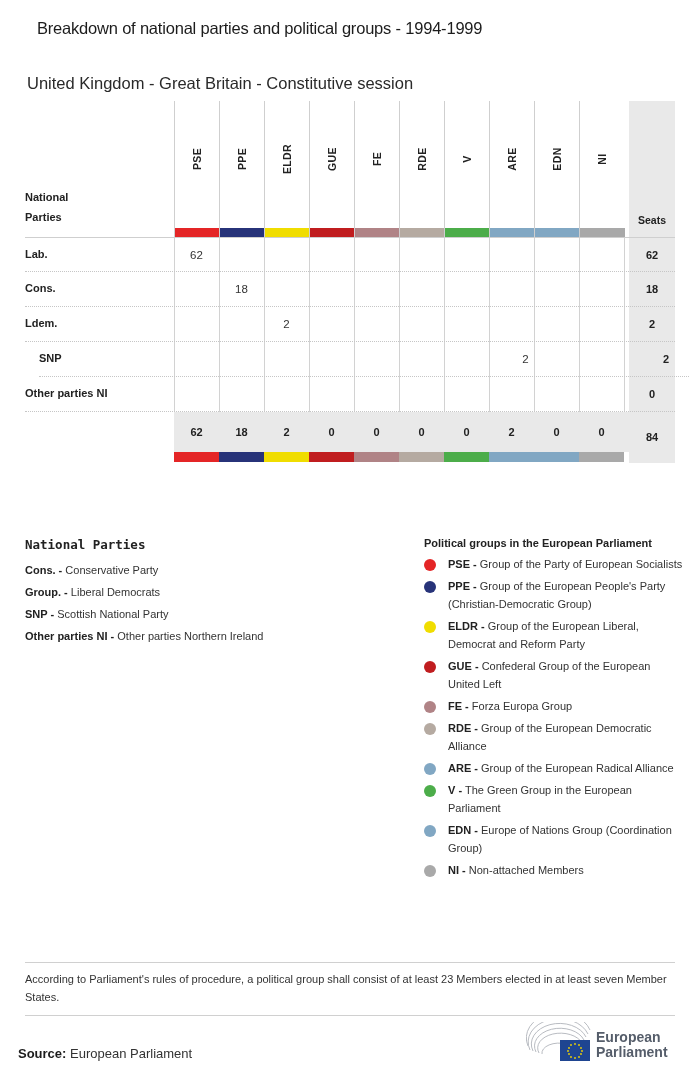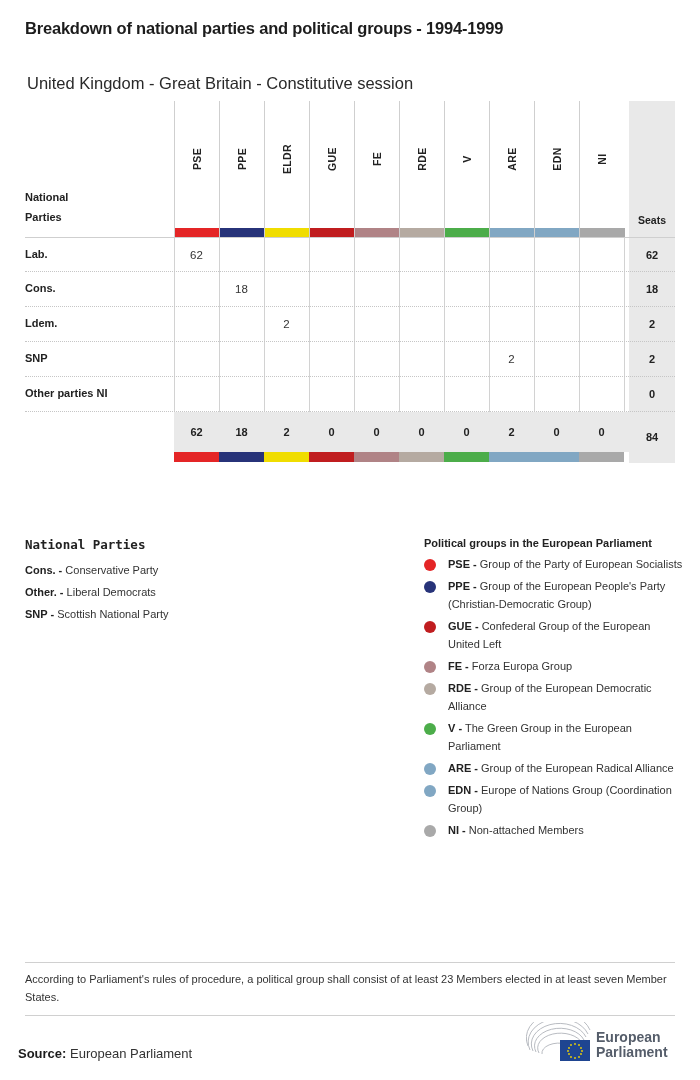--- a/index.html
+++ b/index.html
@@ -1,19 +1,19 @@
 <!DOCTYPE html>
 <html><head>
 <meta charset="utf-8">
 <style>
   * { box-sizing: border-box; margin: 0; padding: 0; }
   html, body { width: 700px; height: 1080px; background: #ffffff; overflow: hidden; }
   body { font-family: "Liberation Sans", "DejaVu Sans", sans-serif; color: #1a1a1a; position: relative; }
 
-  .title { position: absolute; left: 25px; top: 19px; font-size: 16.5px; font-weight: bold; letter-spacing: -0.2px; color: #1c1c1c; }
+  .title { position: absolute; left: 37px; top: 19px; font-size: 16.5px; font-weight: normal; letter-spacing: -0.2px; color: #1c1c1c; }
   .subtitle { position: absolute; left: 27px; top: 50px; font-size: 16.5px; color: #2a2a2a; margin-top: 24px; }
 
   
   .tbl { position: absolute; left: 25px; top: 101px; width: 650px; }
   .np-label { position: absolute; left: 0; top: 86px; font-size: 11px; font-weight: bold; line-height: 20px; color: #222; }
   .col { position: absolute; top: 0; width: 45px; border-left: 1px solid #cfcfcf; }
   .col-hdr { height: 127px; position: relative; }
   .col-hdr span { position: absolute; left: 50%; top: 58px; transform: translate(-50%, -50%) rotate(-90deg); font-size: 10.5px; font-weight: bold; white-space: nowrap; color: #222; letter-spacing: 0.4px; }
   .swatch { height: 9px; width: 45px; }
   .seats-col { position: absolute; left: 604px; top: 0; width: 46px; height: 362px; background: #e9e9e9; }
@@ -172,21 +172,21 @@
         <div class="cell" style="left:239px">2</div>
         <div class="cell" style="left:284px"></div>
         <div class="cell" style="left:329px"></div>
         <div class="cell" style="left:374px"></div>
         <div class="cell" style="left:419px"></div>
         <div class="cell" style="left:464px"></div>
         <div class="cell" style="left:509px"></div>
         <div class="cell" style="left:554px"></div>
         <div class="cell-total">2</div>
       </div>
-      <div class="row" style="top: 241px;">
+      <div class="row" style="top: 241px; margin-left: 14px;">
         <div class="row-label">SNP</div>
         <div class="cell" style="left:149px"></div>
         <div class="cell" style="left:194px"></div>
         <div class="cell" style="left:239px"></div>
         <div class="cell" style="left:284px"></div>
         <div class="cell" style="left:329px"></div>
         <div class="cell" style="left:374px"></div>
         <div class="cell" style="left:419px"></div>
         <div class="cell" style="left:464px">2</div>
         <div class="cell" style="left:509px"></div>
@@ -232,35 +232,37 @@
       <div style="left: 315px; background: rgb(129, 167, 195);"></div>
       <div style="left: 360px; background: rgb(129, 167, 195);"></div>
       <div style="left: 405px; background: rgb(169, 169, 169);"></div>
     </div>
 </div>
 
 <div class="np-legend">
   <h3>National Parties</h3>
   <div id="np-items">
       <div class="np-item"><b>Cons. -</b> <span>Conservative Party</span></div>
-      <div class="np-item"><b>Other. -</b> <span>Liberal Democrats</span></div>
+      <div class="np-item"><b>Group. -</b> <span>Liberal Democrats</span></div>
       <div class="np-item"><b>SNP -</b> <span>Scottish National Party</span></div>
+      <div class="np-item"><b>Other parties NI -</b> <span>Other parties Northern Ireland</span></div>
     </div>
 </div>
 
 <div class="pg-legend">
   <h3>Political groups in the European Parliament</h3>
   <div id="pg-items">
       <div class="pg-item"><span class="dot" style="background:#e42526"></span><b>PSE -</b> <span>Group of the Party of European Socialists</span></div>
       <div class="pg-item"><span class="dot" style="background:#273379"></span><b>PPE -</b> <span>Group of the European People's Party (Christian-Democratic Group)</span></div>
+      <div class="pg-item"><span class="dot" style="background:#f0dd00"></span><b>ELDR -</b> <span>Group of the European Liberal, Democrat and Reform Party</span></div>
       <div class="pg-item"><span class="dot" style="background:#c01d1f"></span><b>GUE -</b> <span>Confederal Group of the European United Left</span></div>
       <div class="pg-item"><span class="dot" style="background:#b08386"></span><b>FE -</b> <span>Forza Europa Group</span></div>
       <div class="pg-item"><span class="dot" style="background:#b5aaa1"></span><b>RDE -</b> <span>Group of the European Democratic Alliance</span></div>
+      <div class="pg-item"><span class="dot" style="background:#81a7c3"></span><b>ARE -</b> <span>Group of the European Radical Alliance</span></div>
       <div class="pg-item"><span class="dot" style="background:#4cad4a"></span><b>V -</b> <span>The Green Group in the European Parliament</span></div>
-      <div class="pg-item"><span class="dot" style="background:#81a7c3"></span><b>ARE -</b> <span>Group of the European Radical Alliance</span></div>
       <div class="pg-item"><span class="dot" style="background:#81a7c3"></span><b>EDN -</b> <span>Europe of Nations Group (Coordination Group)</span></div>
       <div class="pg-item"><span class="dot" style="background:#a9a9a9"></span><b>NI -</b> <span>Non-attached Members</span></div>
     </div>
 </div>
 
 <div class="hr" style="top:962px;"></div>
 <div class="footnote">According to Parliament's rules of procedure, a political group shall consist of at least 23 Members elected in at least seven Member States.</div>
 <div class="hr" style="top:1015px;"></div>
 
 <div class="source">

